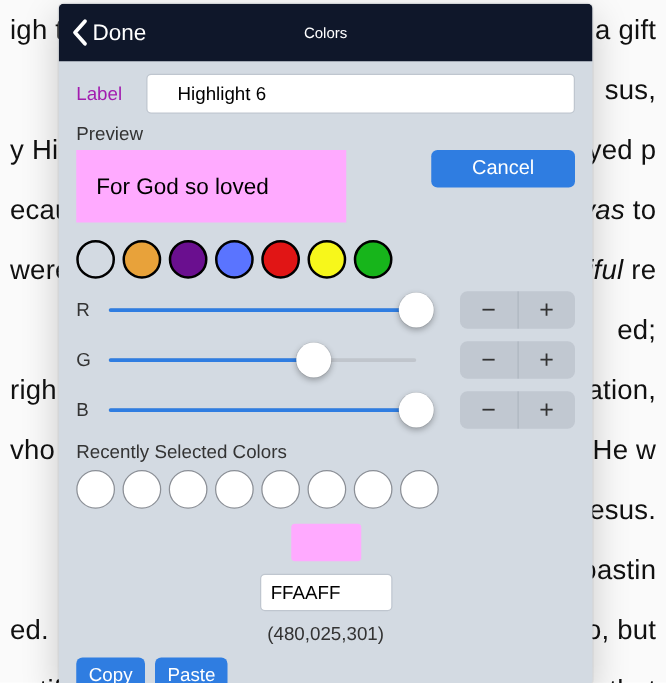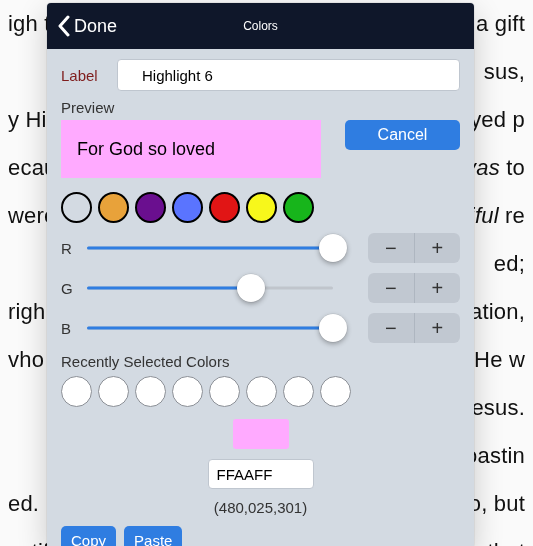--- a/index.html
+++ b/index.html
@@ -32,29 +32,29 @@
     padding: 0 10px; height: 100%;
     font-size: 18px; cursor: pointer;
   }
   .done-btn svg { width: 13px; height: 22px; }
   .titlebar-title {
     position: absolute; left: 0; right: 0; text-align: center;
     font-size: 12px; pointer-events: none; font-weight: 400;
   }
   .body { padding: 10px 14px 14px 14px; }
   .row { display: flex; align-items: center; margin-bottom: 8px; }
-  .lbl { width: 56px; font-size: 15px; color: #7f1d1d; }
+  .lbl { width: 56px; font-size: 15px; color: #a21caf; }
   .text-input {
     flex: 1; height: 32px; border: 1px solid #bfc6cf; border-radius: 4px;
     background: #fff; padding: 0 24px; font-size: 15px;
   }
   .preview-label { font-size: 15px; margin: 6px 0 4px 0; }
   .preview-row { display: flex; align-items: flex-start; gap: 18px; }
   .preview-box {
-    width: 260px; height: 58px; background: #ffaaff;
+    width: 216px; height: 58px; background: #ffaaff;
     display: flex; align-items: center; padding-left: 16px;
     font-size: 18px; color: #000;
   }
   .side-btns { display:flex; flex-direction:column; gap:8px; margin-left:auto; width:115px;}
   .btn {
     background: #2f7de1; color: #fff; border: none; border-radius: 5px;
     height: 30px; font-size: 16px; cursor: pointer; padding: 0 14px;
   }
   .btn.sm { height: 28px; padding: 0 10px; font-size: 15px;}
   .swatches { display: flex; gap: 6px; margin: 14px 0 10px 0; }

